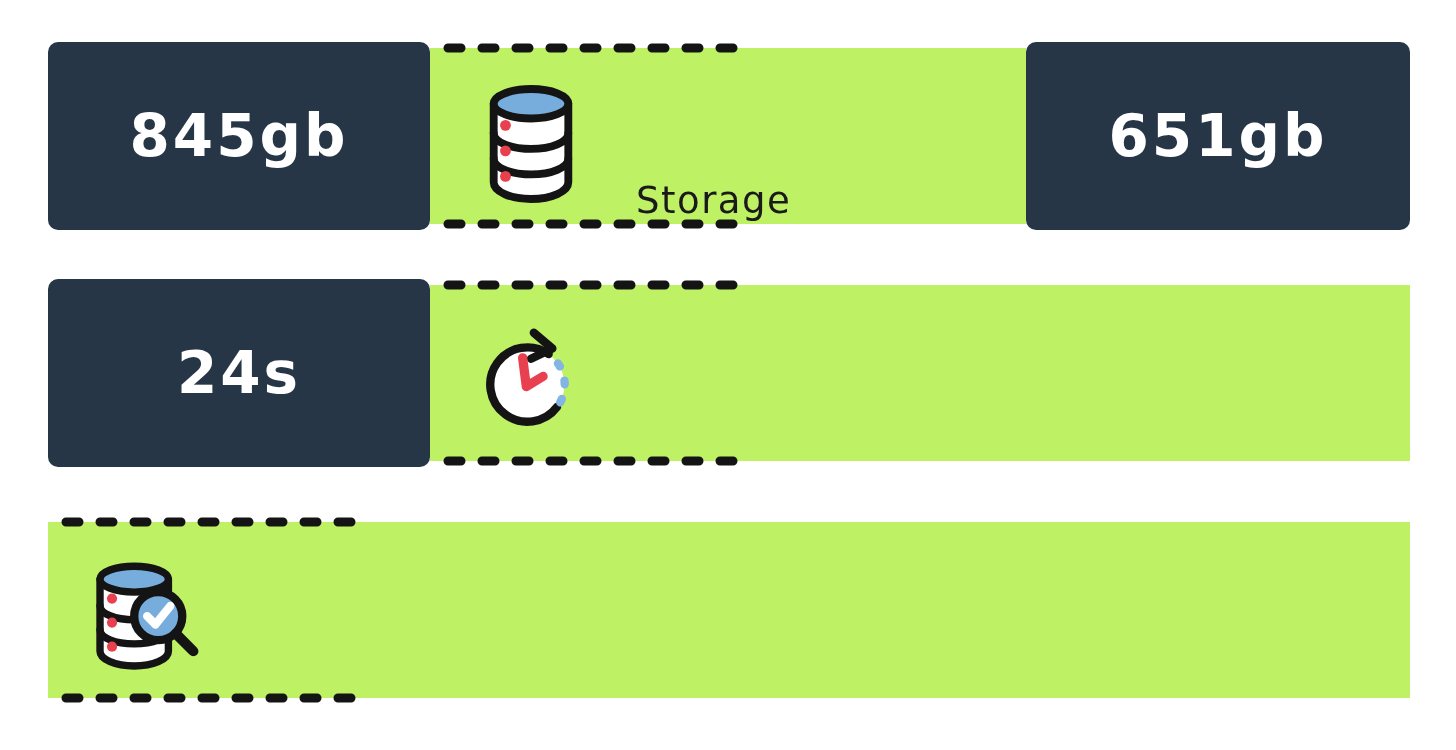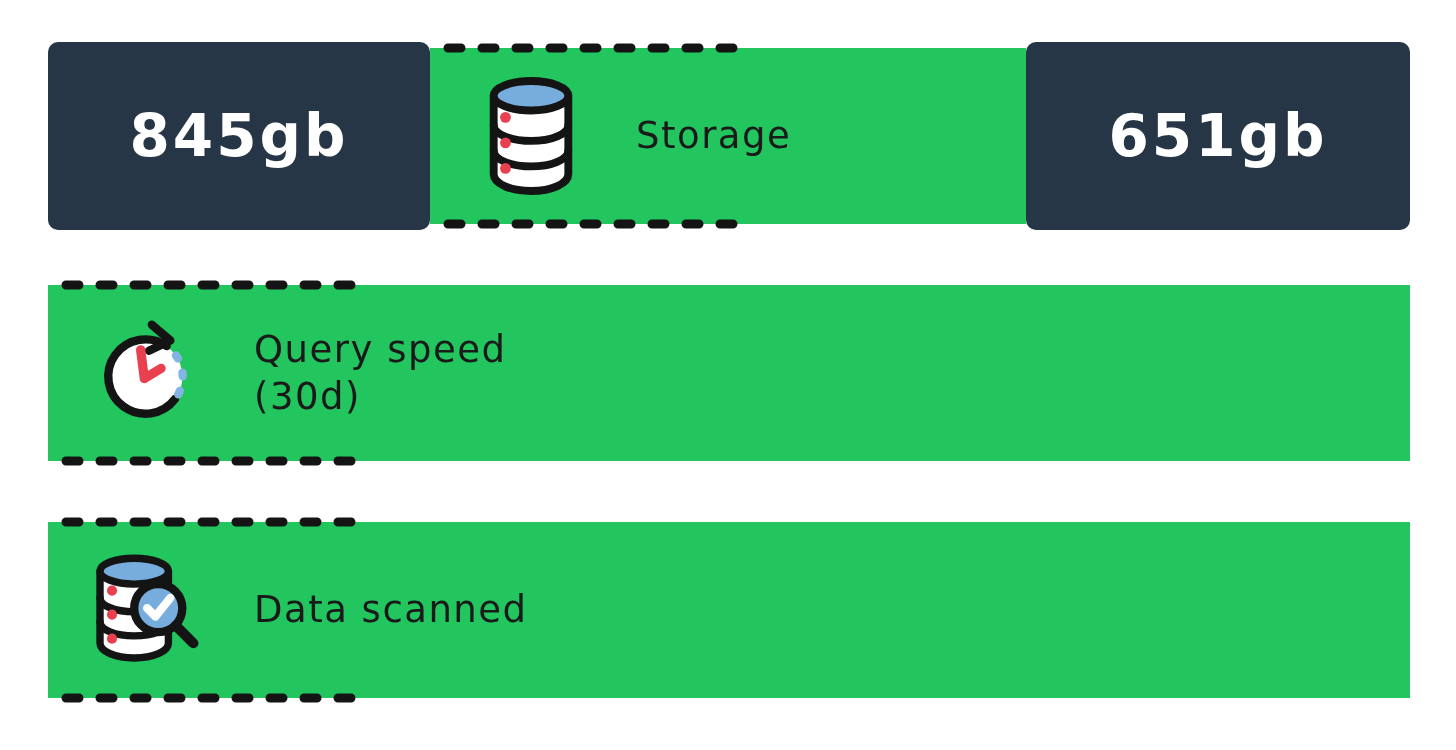--- a/index.html
+++ b/index.html
@@ -19,22 +19,22 @@
     background:#263646; border-radius:10px;
     display:flex; align-items:center; justify-content:center;
   }
   .value-box.right { width:384px;align-items:center; }
   .value {
     color:#ffffff; font-size:58px; font-weight:bold; letter-spacing:3px;
     white-space:nowrap;
   }
   .center-panel {
     flex:1; position:relative;
-    background:#22c55e; margin:6px 0;
-    display:flex; align-items:center;
+    background:#bef264; margin:6px 0;
+    display:flex; align-items:flex-end;
     padding-left:40px; box-sizing:border-box;
   }
   .dash-line {
     position:absolute; left:14px; right:14px; height:12px;
     overflow:visible;
   }
   .dash-line.top { top:-6px; }
   .dash-line.bottom { bottom:-6px; }
   .icon-wrap {
     width:122px; height:160px; flex:none; margin-right:44px;
@@ -73,34 +73,36 @@
       <svg class="dash-line bottom">
         <line x1="4" y1="6" x2="100%" y2="6" stroke="#141414" stroke-width="9" stroke-linecap="round" stroke-dasharray="13 21"></line>
       </svg>
     </div>
     <div class="value-box right">
       <span class="value">651gb</span>
     </div>
   </div>
 
   <div class="row">
+    <div class="value-box left">
+      <span class="value">24s</span>
+    </div>
     <div class="center-panel">
       <svg class="dash-line top">
         <line x1="4" y1="6" x2="100%" y2="6" stroke="#141414" stroke-width="9" stroke-linecap="round" stroke-dasharray="13 21"></line>
       </svg>
       <div class="icon-wrap">
         <svg width="104" height="126" viewBox="0 0 112 124">
           <circle cx="52" cy="66" r="40" fill="#ffffff"></circle>
           <path d="M75 33 A40 40 0 1 0 84 90" fill="none" stroke="#141414" stroke-width="9" stroke-linecap="round"></path>
           <path d="M59 10 L79 27 L56 38" fill="none" stroke="#141414" stroke-width="9" stroke-linecap="round" stroke-linejoin="round"></path>
           <path d="M85 43 A40 40 0 0 1 85 89" fill="none" stroke="#82b4e4" stroke-width="9" stroke-linecap="round" stroke-dasharray="4 16"></path>
           <path d="M47 37 L51 68 L69 57" fill="none" stroke="#e8404e" stroke-width="10" stroke-linecap="round" stroke-linejoin="round"></path>
         </svg>
       </div>
-      <div class="metric-label">Query speed (30d)</div>
       <svg class="dash-line bottom">
         <line x1="4" y1="6" x2="100%" y2="6" stroke="#141414" stroke-width="9" stroke-linecap="round" stroke-dasharray="13 21"></line>
       </svg>
     </div>
   </div>
 
   <div class="row">
     <div class="center-panel">
       <svg class="dash-line top">
         <line x1="4" y1="6" x2="100%" y2="6" stroke="#141414" stroke-width="9" stroke-linecap="round" stroke-dasharray="13 21"></line>
@@ -112,20 +114,19 @@
           <path d="M13 79 A37 15 0 0 0 87 79" fill="none" stroke="#141414" stroke-width="8" stroke-linecap="round"></path>
           <circle cx="26" cy="45" r="5.5" fill="#e8404e"></circle>
           <circle cx="26" cy="71" r="5.5" fill="#e8404e"></circle>
           <circle cx="26" cy="97" r="5.5" fill="#e8404e"></circle>
           <ellipse cx="50" cy="24" rx="37" ry="14" fill="#77addd" stroke="#141414" stroke-width="8"></ellipse>
           <circle cx="76" cy="64" r="26" fill="#77addd" stroke="#141414" stroke-width="9"></circle>
           <path d="M64 64 L73 73 L89 53" fill="none" stroke="#ffffff" stroke-width="9" stroke-linecap="round" stroke-linejoin="round"></path>
           <line x1="95" y1="83" x2="114" y2="102" stroke="#141414" stroke-width="11" stroke-linecap="round"></line>
         </svg>
       </div>
-      <div class="metric-label">Data scanned</div>
       <svg class="dash-line bottom">
         <line x1="4" y1="6" x2="100%" y2="6" stroke="#141414" stroke-width="9" stroke-linecap="round" stroke-dasharray="13 21"></line>
       </svg>
     </div>
   </div>
 
 </div>
 
 </body></html>

